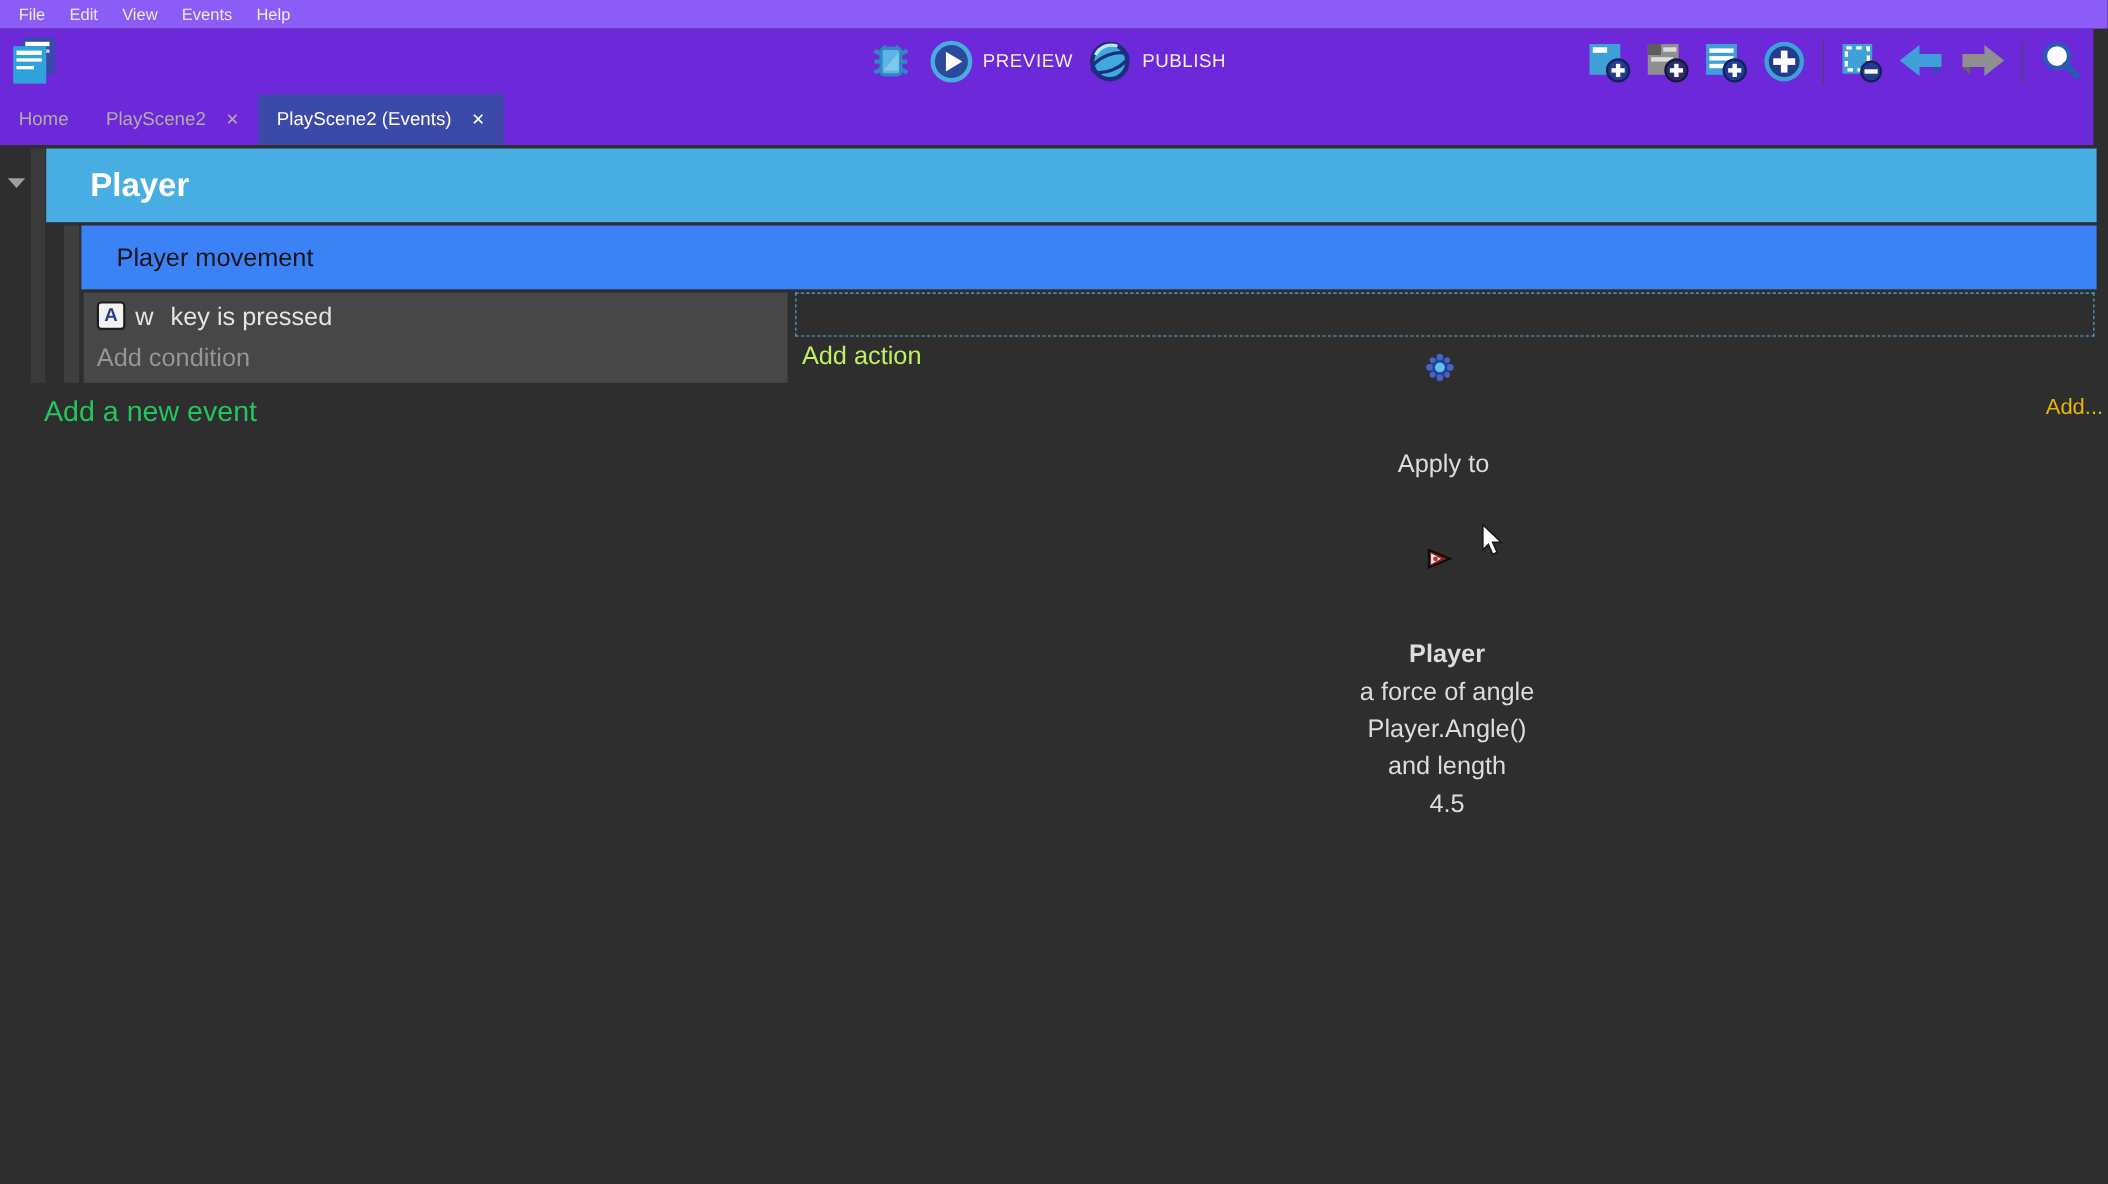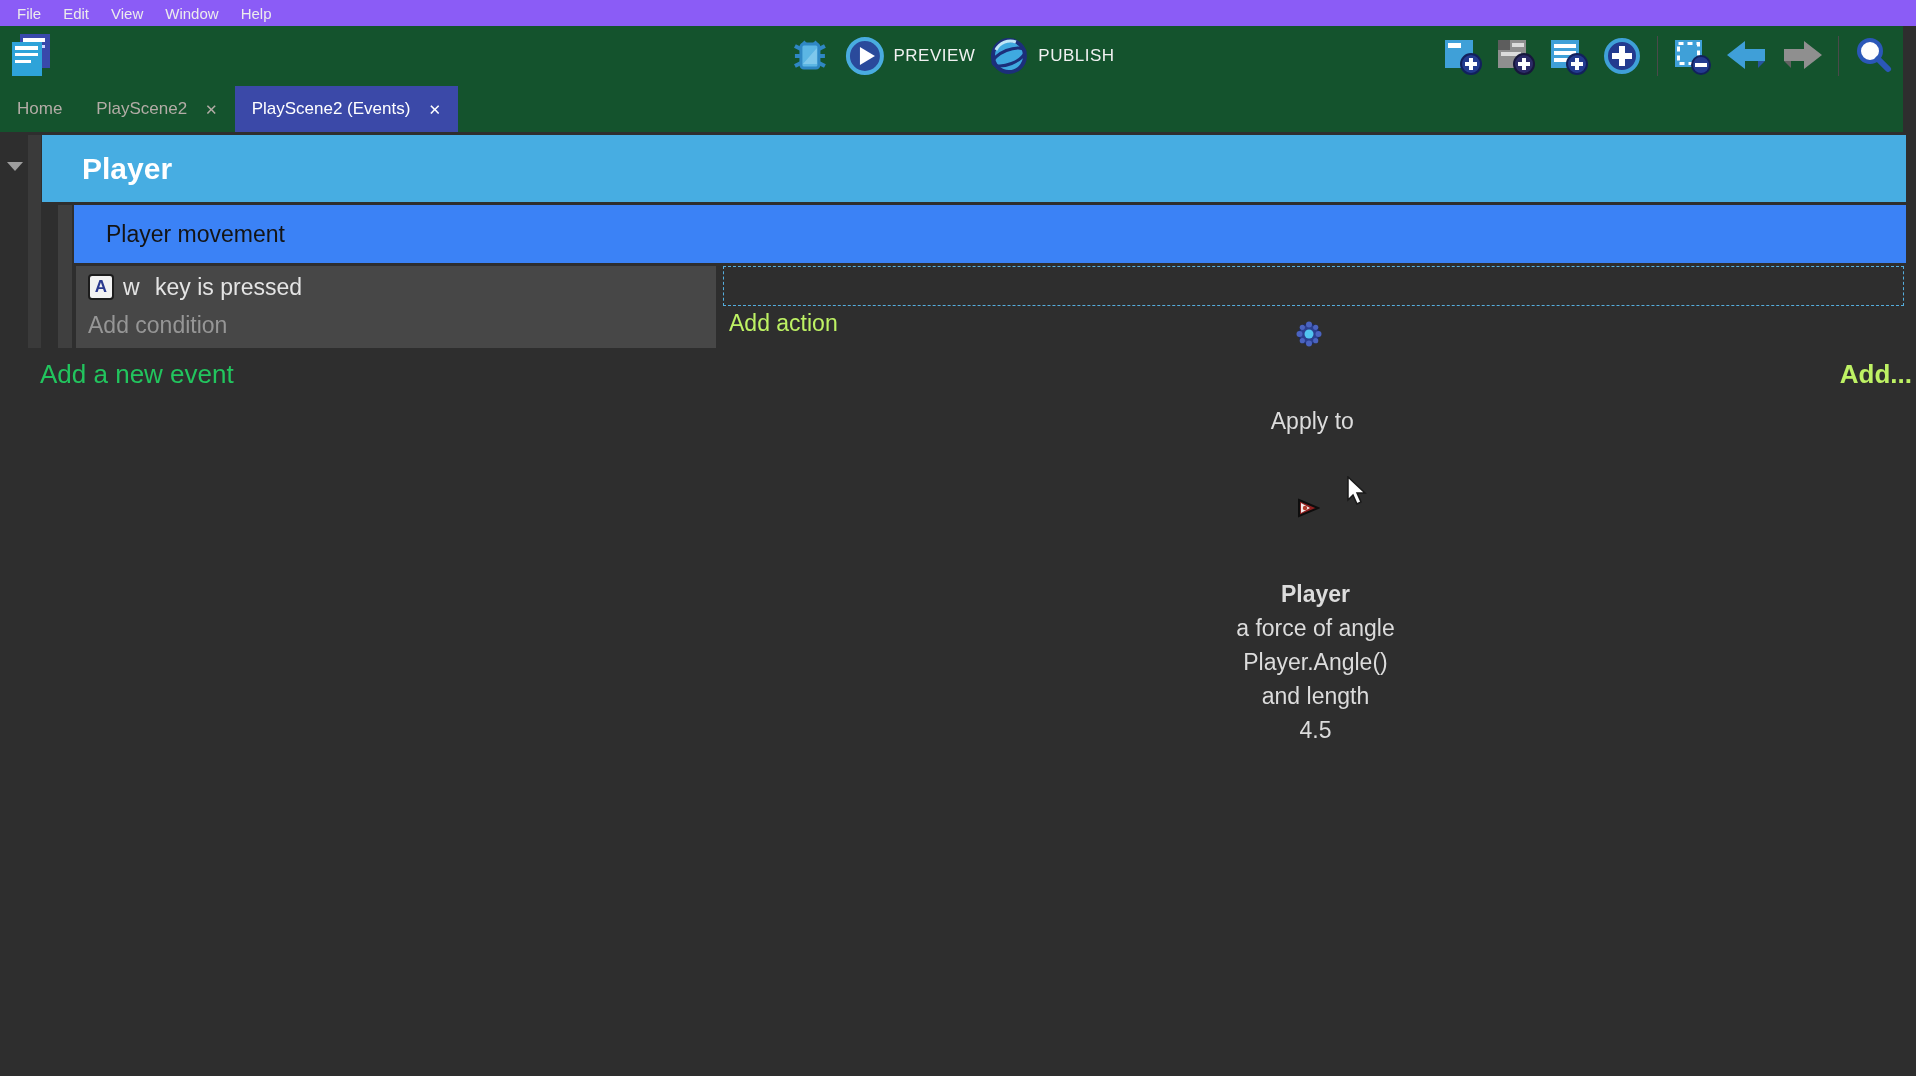--- a/index.html
+++ b/index.html
@@ -9,21 +9,21 @@
     font-family:"Liberation Sans", sans-serif;
     -webkit-font-smoothing:antialiased;
   }
   
   .menubar{
     position:absolute;top:0;left:0;right:0;height:26px;
     background:#8b5cf6;display:flex;align-items:center;padding-left:6px;
   }
   .menu-item{color:#ececec;font-size:15px;padding:0 11px;cursor:default;}
   
-  .header{position:absolute;top:26px;left:0;right:13px;height:106px;background:#14532d;}
+  .header{position:absolute;top:26px;left:0;right:13px;height:106px;background:#6d28d9;}
   .toolbar-row{position:absolute;top:0;left:0;right:0;height:60px;}
   .pm-icon{position:absolute;left:10px;top:6px;}
   .toolbar-center{
     position:absolute;left:50%;top:0;height:60px;transform:translateX(-50%);
     display:flex;align-items:center;gap:14px;
   }
   .tool-btn{display:flex;align-items:center;gap:9px;color:#f1f1f1;font-size:17px;letter-spacing:.5px;}
   .toolbar-right{
     position:absolute;right:8px;top:0;height:60px;
     display:flex;align-items:center;gap:11px;
@@ -69,32 +69,32 @@
   .action-sel{
     position:absolute;left:723px;right:12px;top:134px;height:40px;
     border:1px dashed #55aede;box-sizing:border-box;
     display:flex;align-items:center;gap:7px;padding-left:4px;flex-direction:column;
   }
   .action-sel span{white-space:pre;font-size:23px;color:#dcdcdc;}
   .obj-name{color:#b499ea;font-weight:bold;}
   .expr{color:#e9d44d;}
   .add-action{position:absolute;left:729px;top:178px;color:#bef264;font-size:23px;}
   .add-event{position:absolute;left:40px;top:227px;color:#22c55e;font-size:26px;}
-  .add-more{position:absolute;right:4px;top:227px;color:#bef264;font-size:26px;font-weight:bold;}
+  .add-more{position:absolute;right:4px;top:227px;color:#eab308;font-size:20px;}
   .cursor{position:absolute;left:1346px;top:344px;}
   svg{display:block;}
 </style>
 </head>
 <body>
 
 <div class="menubar">
   <span class="menu-item">File</span>
   <span class="menu-item">Edit</span>
   <span class="menu-item">View</span>
-  <span class="menu-item">Window</span>
+  <span class="menu-item">Events</span>
   <span class="menu-item">Help</span>
 </div>
 
 <div class="header">
   <div class="toolbar-row">
 
     <div class="pm-icon">
       <svg width="46" height="48" viewBox="0 0 46 48">
         <rect x="10" y="2" width="30" height="34" fill="#3949ab"></rect>
         <rect x="13" y="6" width="22" height="4" fill="#ffffff"></rect>

